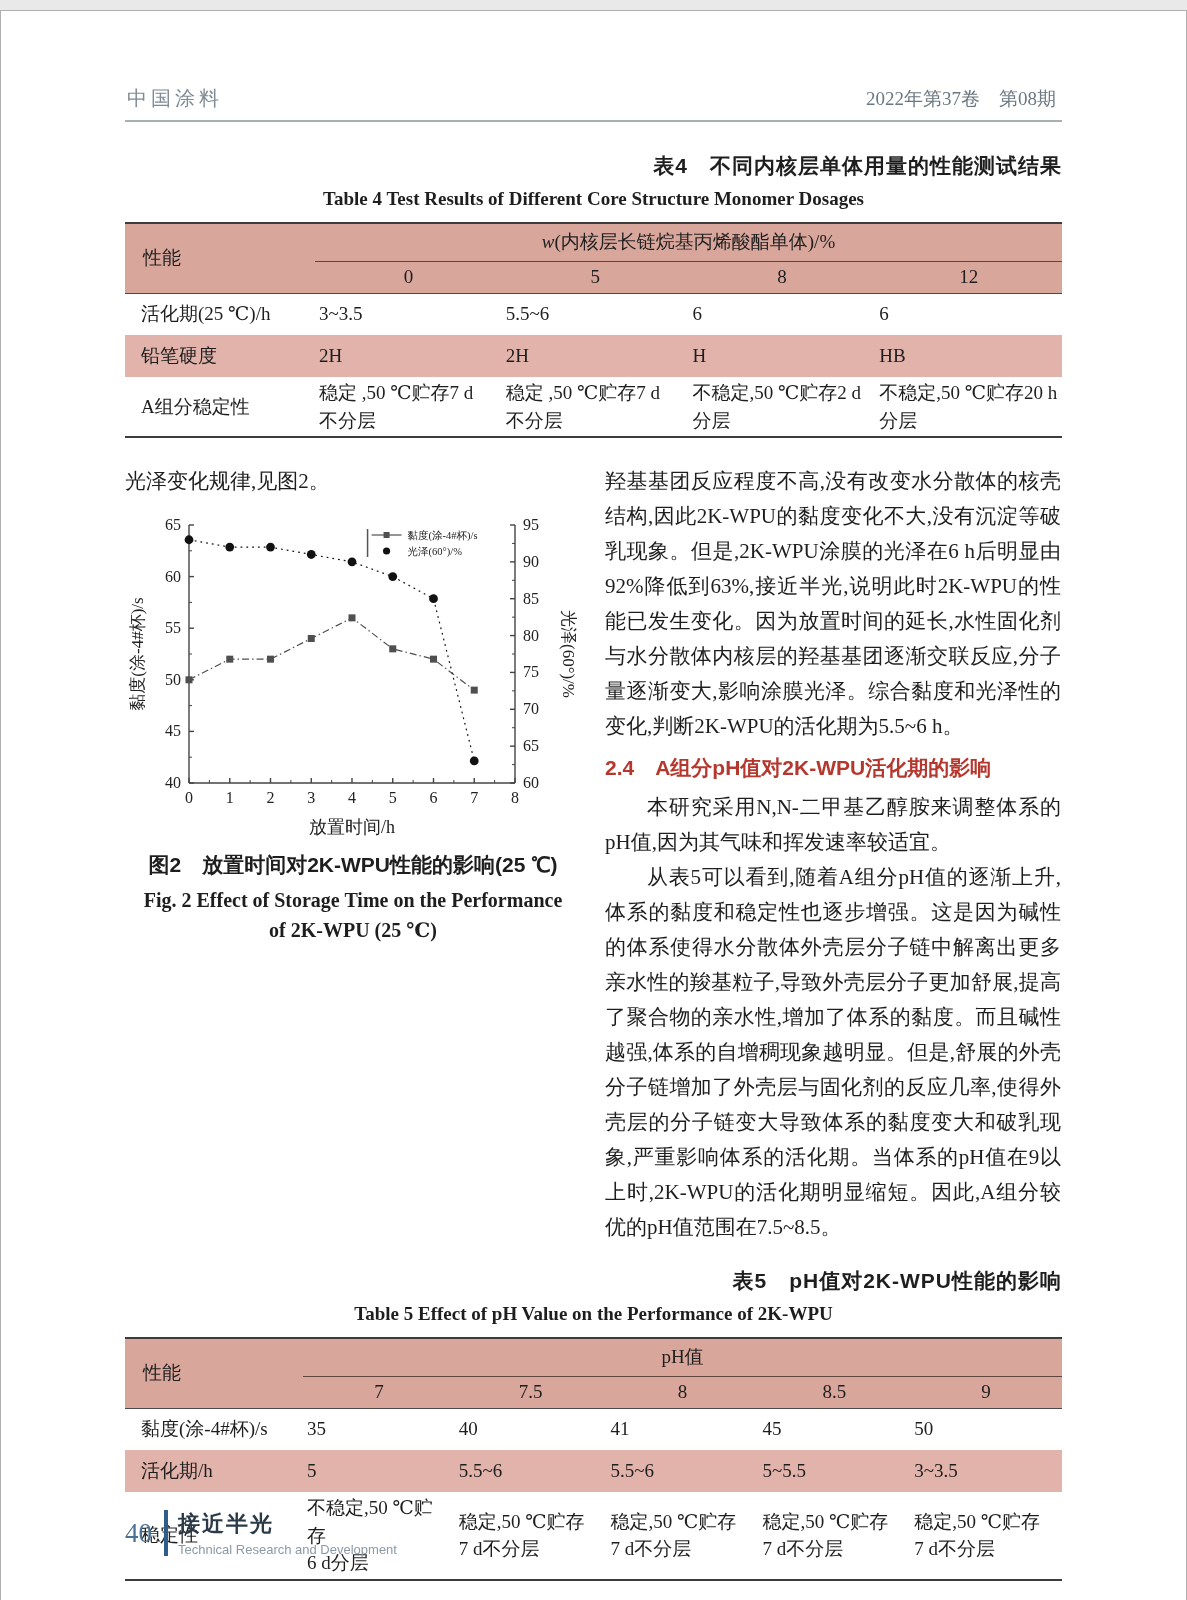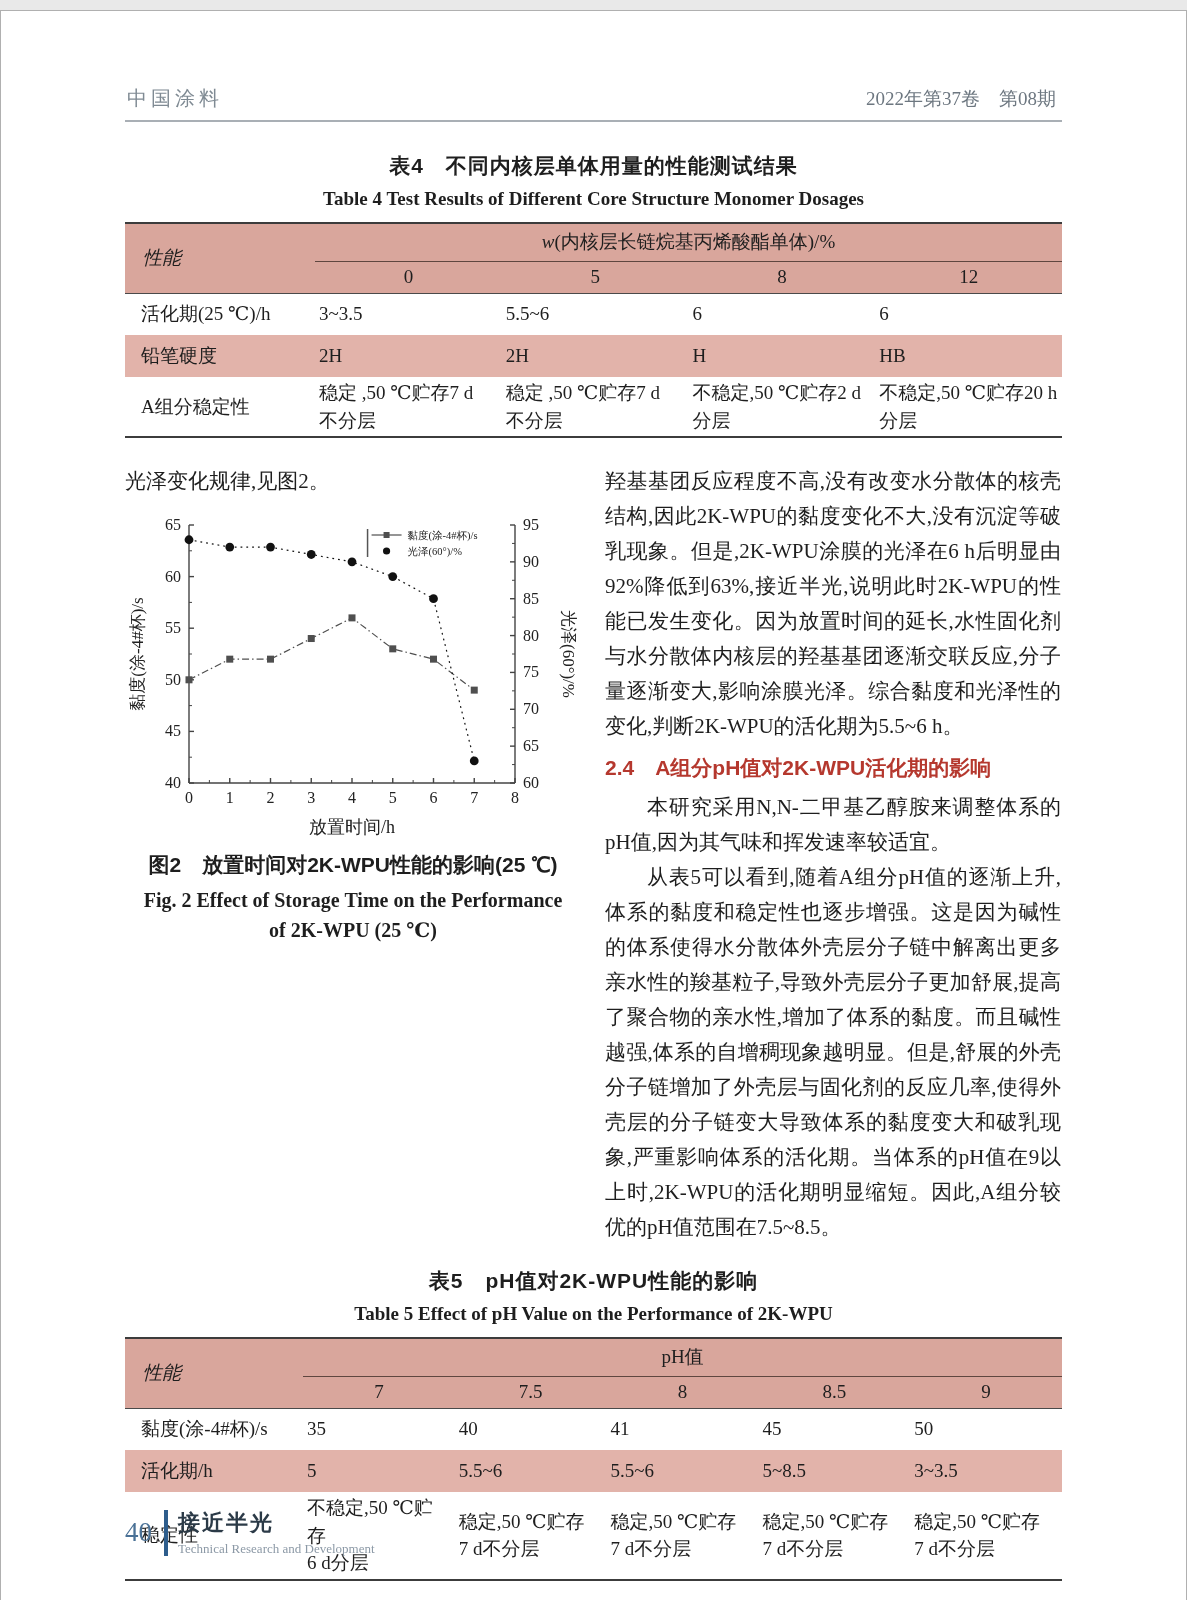--- a/index.html
+++ b/index.html
@@ -12,33 +12,33 @@
     border:1px solid #b0b0b0;position:relative;
     font-family:"Liberation Serif","DejaVu Serif",serif;color:var(--ink);
     padding:74px 124px 6px 124px;overflow:hidden;
   }
   
   .hdr{display:flex;justify-content:space-between;align-items:flex-end;
     padding:0 6px 8px 2px;border-bottom:2px solid #a9afb5;}
   .hdr .journal{font-size:20px;color:#7f8a93;letter-spacing:4px;font-family:"Liberation Sans",sans-serif;}
   .hdr .issue{font-size:19px;color:#6d7780;font-family:"Liberation Serif",serif;}
   
-  .tbl-title-cn{font-size:21px;font-weight:bold;text-align:center;margin-top:30px;
+  .tbl-title-cn{font-size:21px;font-weight:bold;text-align:right;margin-top:30px;
     font-family:"Liberation Sans",sans-serif;letter-spacing:1px;}
   .tbl-title-en{font-size:19px;font-weight:bold;text-align:center;margin-top:8px;margin-bottom:12px;}
   
   table{border-collapse:collapse;width:100%;font-size:19px;table-layout:fixed;}
   table{border-top:2px solid #3c3c3c;border-bottom:2px solid #3c3c3c;}
   th,td{font-weight:normal;vertical-align:middle;padding:2px 4px;}
   .band{background:var(--pink);}
   .stripe{background:var(--pink-light);}
   .corner{text-align:left;padding-left:18px;}
   .span-head{border-bottom:1px solid #5f463f;height:38px;}
   .sub-row th{height:32px;border-bottom:1.5px solid #4a4a4a;}
-  .corner-cell{border-bottom:1.5px solid #4a4a4a;font-style:italic;}
+  .corner-cell{border-bottom:1.5px solid #4a4a4a;}
   .data-row td{height:42px;}
   .row-label{text-align:left;padding-left:16px;}
   .multiline{white-space:pre-line;line-height:1.45;height:66px;}
   .ital{font-style:italic;}
   
   .cols{display:flex;gap:24px;margin-top:26px;}
   .col{width:456px;}
   p.body{font-size:21px;line-height:35px;text-align:justify;}
   p.indent{text-indent:2em;}
   h3.sec{font-size:21px;color:var(--red);font-weight:bold;
@@ -47,21 +47,21 @@
   .figure{margin-top:10px;}
   .fig-cap-cn{font-size:21px;font-weight:bold;text-align:center;margin-top:6px;
     font-family:"Liberation Sans",sans-serif;}
   .fig-cap-en{font-size:20px;font-weight:bold;text-align:center;margin:6px auto 14px auto;max-width:430px;line-height:1.5;}
   svg text{font-family:"Liberation Serif","DejaVu Serif",serif;}
   
   .footer{position:absolute;left:124px;bottom:52px;display:flex;align-items:center;}
   .footer .pageno{font-size:27px;color:#4a7196;margin-right:12px;font-family:"Liberation Serif",serif;}
   .footer .bar{width:4px;height:46px;background:#2e5d8c;margin-right:10px;}
   .footer .f-cn{font-size:22px;font-weight:bold;color:#2b3a47;font-family:"Liberation Sans",sans-serif;letter-spacing:2px;}
-  .footer .f-en{font-size:13px;color:#8c99a6;margin-top:3px;font-family:Liberation Serif, serif;}
+  .footer .f-en{font-size:13px;color:#8c99a6;margin-top:3px;font-family:Liberation Sans, sans-serif;}
 </style>
 </head>
 <body>
 
 <div class="page">
 
   <div class="hdr">
     <span class="journal">中国涂料</span>
     <span class="issue">2022年第37卷　第08期</span>
   </div>
@@ -260,21 +260,21 @@
       <td>40</td>
       <td>41</td>
       <td>45</td>
       <td>50</td>
     </tr>
     <tr class="data-row stripe">
       <td class="row-label">活化期/h</td>
       <td>5</td>
       <td>5.5~6</td>
       <td>5.5~6</td>
-      <td>5~8.5</td>
+      <td>5~5.5</td>
       <td>3~3.5</td>
     </tr>
     <tr class="data-row">
       <td class="row-label">稳定性</td>
       <td class="multiline">不稳定,50 ℃贮存
 6 d分层</td>
       <td class="multiline">稳定,50 ℃贮存
 7 d不分层</td>
       <td class="multiline">稳定,50 ℃贮存
 7 d不分层</td>

